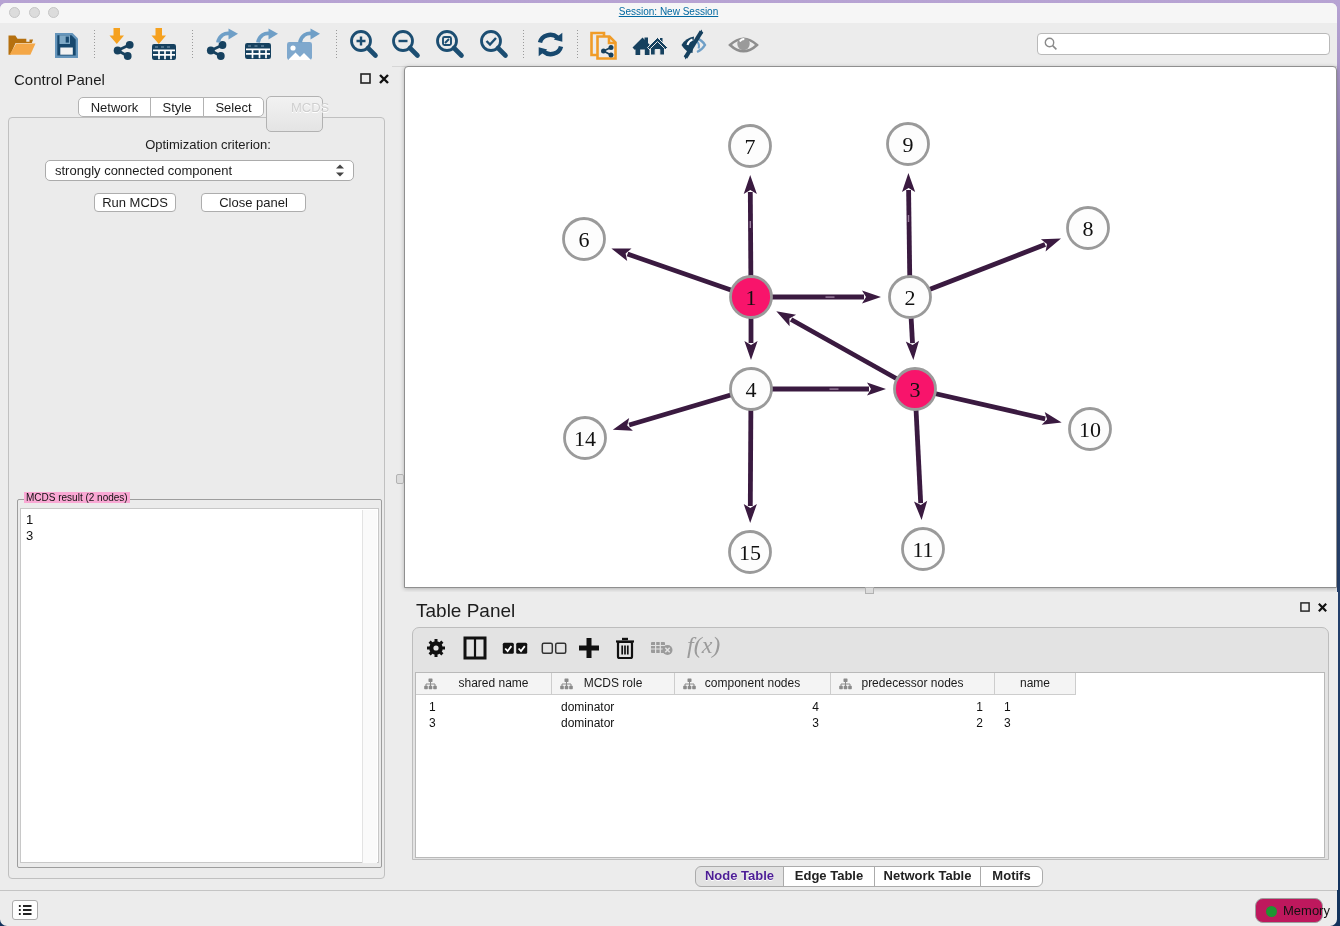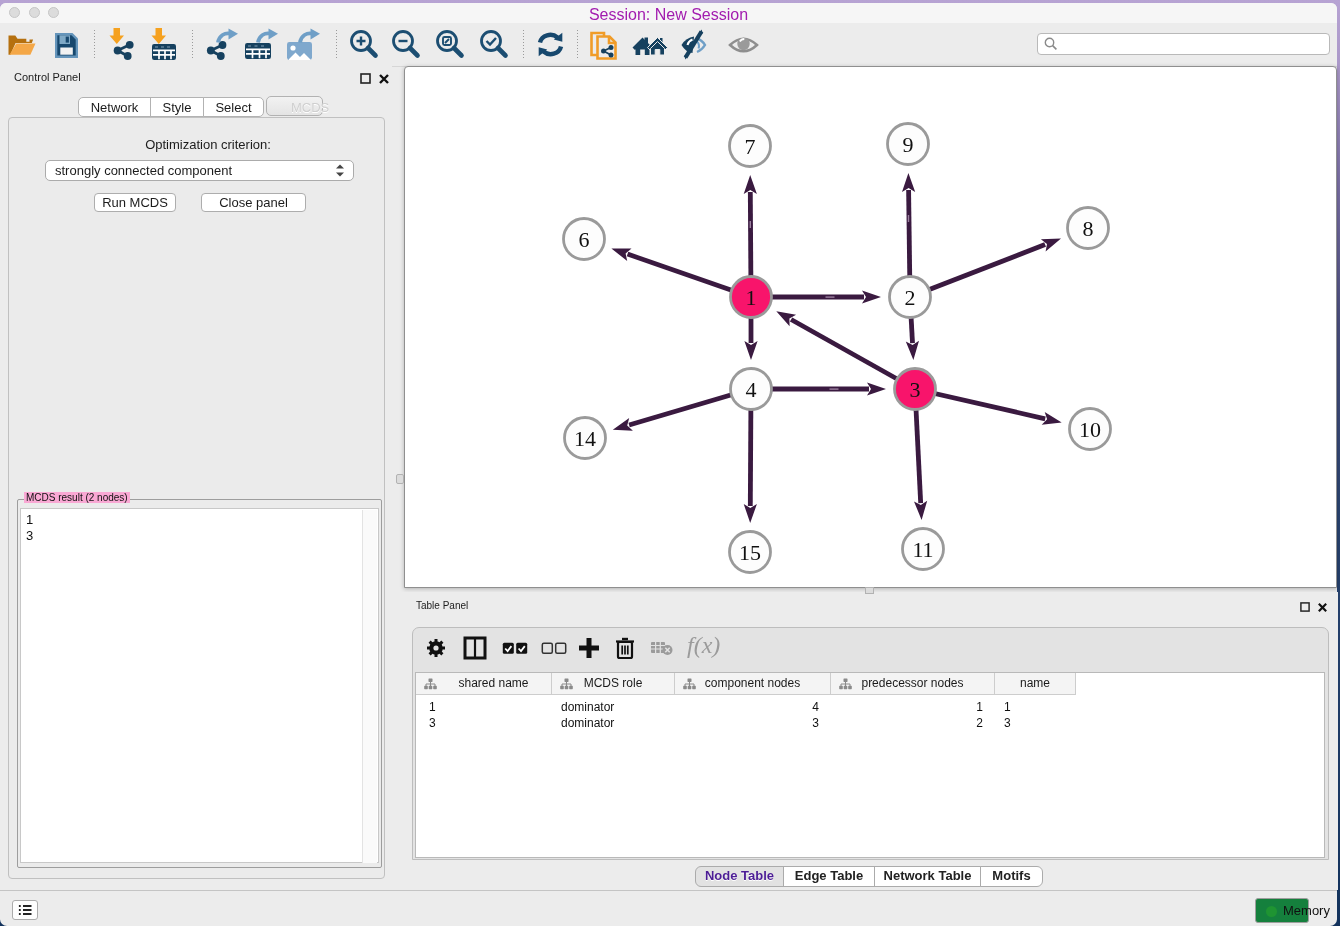--- a/index.html
+++ b/index.html
@@ -3,48 +3,48 @@
 <meta charset="utf-8">
 <style>
 html,body{margin:0;padding:0;}
 body{width:1340px;height:926px;overflow:hidden;position:relative;
  background:linear-gradient(180deg,#b7a3d3 0%,#a896c7 8%,#7a6fa5 20%,#4a4e7e 35%,#2a4470 55%,#12325c 100%);
  font-family:"Liberation Sans",sans-serif;}
 #app{position:absolute;left:0;top:3px;width:1337px;height:923px;background:#ececec;border-radius:6px 6px 7px 7px;}
 
 #titlebar{position:absolute;left:0;top:0;width:100%;height:20px;background:#f6f6f6;border-radius:6px 6px 0 0;border-bottom:1px solid #d3d3d3;}
 .tl{position:absolute;top:4px;width:11px;height:11px;border-radius:50%;background:#dcdcdc;border:1px solid #c6c6c6;box-sizing:border-box;}
-#wtitle{position:absolute;top:3px;left:0;width:100%;text-align:center;font-size:16px;color:#a21caf;}
+#wtitle{position:absolute;top:3px;left:0;width:100%;text-align:center;font-size:10px;color:#0369a1;text-decoration:underline;}
 
 #toolbar{position:absolute;left:0;top:20px;width:100%;height:43px;background:#ececec;border-bottom:1px solid #d6d6d6;}
 .tbi{position:absolute;top:5px;}
 .tsep{position:absolute;top:7px;width:1px;height:28px;background-image:repeating-linear-gradient(#9a9a9a 0 1px,transparent 1px 3px);}
 #searchbox{position:absolute;left:1037px;top:10px;width:291px;height:20px;background:#fff;border:1px solid #b9b9b9;border-radius:4px;}
 
 #cpanel{position:absolute;left:0;top:61px;width:392px;height:829px;background:#ececec;}
-.ptitle{font-size:11px;color:#1c1c1c;}
+.ptitle{font-size:15px;color:#1c1c1c;}
 .tabseg{position:absolute;height:20px;background:#fff;border:1px solid #b2b2b2;box-sizing:border-box;font-size:13px;color:#1c1c1c;text-align:center;line-height:19px;}
 #tabpane{position:absolute;left:8px;top:53px;width:377px;height:762px;background:#ebebeb;border:1px solid #c0c0c0;border-radius:4px;box-sizing:border-box;}
 #optlabel{position:absolute;left:12px;top:73px;width:100%;text-align:center;font-size:13px;color:#1c1c1c;}
 #combo{position:absolute;left:45px;top:96px;width:309px;height:21px;background:#fff;border:1px solid #ababab;border-radius:5px;box-sizing:border-box;}
 .btn{position:absolute;top:129px;height:19px;background:#fff;border:1px solid #adadad;border-radius:4px;box-sizing:border-box;font-size:13px;color:#1c1c1c;text-align:center;line-height:17px;}
 #fieldset{position:absolute;left:17px;top:435px;width:365px;height:369px;box-sizing:border-box;border:1px solid #9d9d9d;border-radius:2px;}
 #fslegend{position:absolute;left:6px;top:-8px;background:#f9a8d4;padding:0 2px;font-size:10px;color:#111;}
 #resultarea{position:absolute;left:2px;top:8px;width:359px;height:355px;background:#fff;border:1px solid #c8c8c8;box-sizing:border-box;}
 #resultsb{position:absolute;right:1px;top:1px;width:14px;height:353px;background:#fafafa;border-left:1px solid #e3e3e3;}
 
 #statusbar{position:absolute;left:0;top:887px;width:1337px;height:33px;background:#ececec;border-top:1px solid #c4c4c4;border-radius:0 0 7px 7px;}
 
 #netwin{position:absolute;left:404px;top:63px;width:933px;height:522px;background:#fff;border:1px solid #8f8f8f;border-radius:4px 4px 0 0;box-sizing:border-box;box-shadow:0 1px 4px rgba(0,0,0,0.25);}
 #nettb{position:absolute;left:0;top:0;width:100%;height:20px;background:linear-gradient(#f7f7f7,#dedede 70%,#d2d2d2);border-bottom:1px solid #a9a9a9;border-radius:4px 4px 0 0;}
 #nettitle{position:absolute;top:3px;left:8px;width:100%;text-align:center;font-size:13px;font-weight:bold;color:#222;}
 .mtl{position:absolute;top:3.5px;width:13px;height:13px;border-radius:50%;box-sizing:border-box;}
 
 #tpanel{position:absolute;left:392px;top:589px;width:946px;height:298px;background:#ececec;}
-#ttitle{position:absolute;left:24px;top:8px;font-size:10px;color:#1c1c1c;}
+#ttitle{position:absolute;left:24px;top:8px;font-size:19px;color:#1c1c1c;}
 #tcontainer{position:absolute;left:20px;top:35px;width:917px;height:233px;background:#e3e3e3;border:1px solid #bdbdbd;border-radius:7px 7px 0 0;box-sizing:border-box;}
 #ttable{position:absolute;left:23px;top:80px;width:910px;height:186px;background:#fff;border:1px solid #b9b9b9;box-sizing:border-box;}
 .th{position:absolute;top:0;height:22px;background:#f4f4f4;border-right:1px solid #cdcdcd;border-bottom:1px solid #cdcdcd;box-sizing:border-box;font-size:12px;color:#1a1a1a;text-align:center;line-height:21px;}
 .td{position:absolute;font-size:12px;color:#111;height:16px;line-height:16px;}
 .btab{position:absolute;top:274px;height:21px;background:#fff;border:1px solid #ababab;box-sizing:border-box;font-size:13px;font-weight:bold;color:#222;text-align:center;line-height:18px;}
 </style>
 </head>
 <body>
 <div id="app">
   <div id="titlebar">
@@ -188,21 +188,21 @@
           <rect x="1" y="1" width="9" height="9" fill="none" stroke="#222" stroke-width="1.6"></rect>
         </svg>
       <svg width="12" height="12" viewBox="0 0 12 12" style="position:absolute;left:378px;top:9px;">
           <path d="M2 2 L10 10 M10 2 L2 10" stroke="#111" stroke-width="2.4"></path>
         </svg>
     </div>
     <div class="tabseg" style="left:78px;top:33px;width:73px;border-radius:5px 0 0 5px;">Network</div>
     <div class="tabseg" style="left:150px;top:33px;width:54px;">Style</div>
     <div class="tabseg" style="left:203px;top:33px;width:61px;border-radius:0 5px 5px 0;">Select</div>
     <div id="tabpane"></div>
-    <div class="tabseg" id="mcdstab" style="left:266px;top:32px;width:57px;height:20px;border-radius:5px;background:linear-gradient(#f2f2f2,#e4e4e4);color:#cfcfcf;text-shadow:0 1px 0 #fff;line-height:21px;padding-left:24px;">MCDS</div>
+    <div class="tabseg" id="mcdstab" style="left:266px;top:32px;width:57px;height:36px;border-radius:5px;background:linear-gradient(#f2f2f2,#e4e4e4);color:#cfcfcf;text-shadow:0 1px 0 #fff;line-height:21px;padding-left:24px;">MCDS</div>
     <div id="combo">
       <div style="position:absolute;left:9px;top:2px;font-size:13px;color:#1c1c1c;">strongly connected component</div>
       <svg width="12" height="15" viewBox="0 0 12 15" style="position:absolute;right:7px;top:2px;">
           <path d="M2 5.5 L6 1.5 L10 5.5 z M2 9.5 L6 13.5 L10 9.5 z" fill="#444"></path>
         </svg>
     </div>
     <div id="optlabel">Optimization criterion:</div>
     <div class="btn" style="left:94px;width:82px;">Run MCDS</div>
     <div class="btn" style="left:201px;width:105px;">Close panel</div>
     <div id="fieldset">
@@ -391,20 +391,20 @@
   </div>
   <div id="statusbar">
     <div style="position:absolute;left:12px;top:9px;width:26px;height:20px;background:#fdfdfd;border:1px solid #ababab;border-radius:3px;box-sizing:border-box;">
       <svg width="14" height="12" viewBox="0 0 14 12" style="position:absolute;left:5px;top:3px;">
           <g stroke="#222" stroke-width="1.8">
             <path d="M0.9 2 h1.8 M0.9 6 h1.8 M0.9 10 h1.8" stroke-width="2.2"></path>
             <path d="M5 2 h8.5 M5 6 h8.5 M5 10 h8.5"></path>
           </g>
         </svg>
     </div>
-    <div style="position:absolute;left:1255px;top:7px;width:54px;height:25px;background:#15803d;border:1px solid #9e9e9e;border-radius:3px;box-sizing:border-box;">
+    <div style="position:absolute;left:1255px;top:7px;width:68px;height:25px;background:#be185d;border:1px solid #9e9e9e;border-radius:8px;box-sizing:border-box;">
       <div style="position:absolute;left:10px;top:6.5px;width:11px;height:11px;border-radius:50%;background:#1f9432;"></div>
       <div style="position:absolute;left:27px;top:4px;font-size:13px;color:#111;">Memory</div>
     </div>
   </div>
 </div>
   <div style="position:absolute;left:396px;top:474px;width:8px;height:10px;background:#dcdcdc;border:1px solid #b2b2b2;border-radius:2px;box-sizing:border-box;"></div>
   <div style="position:absolute;left:865px;top:587px;width:9px;height:7px;background:#dcdcdc;border:1px solid #b2b2b2;box-sizing:border-box;"></div>
 
 </body></html>

